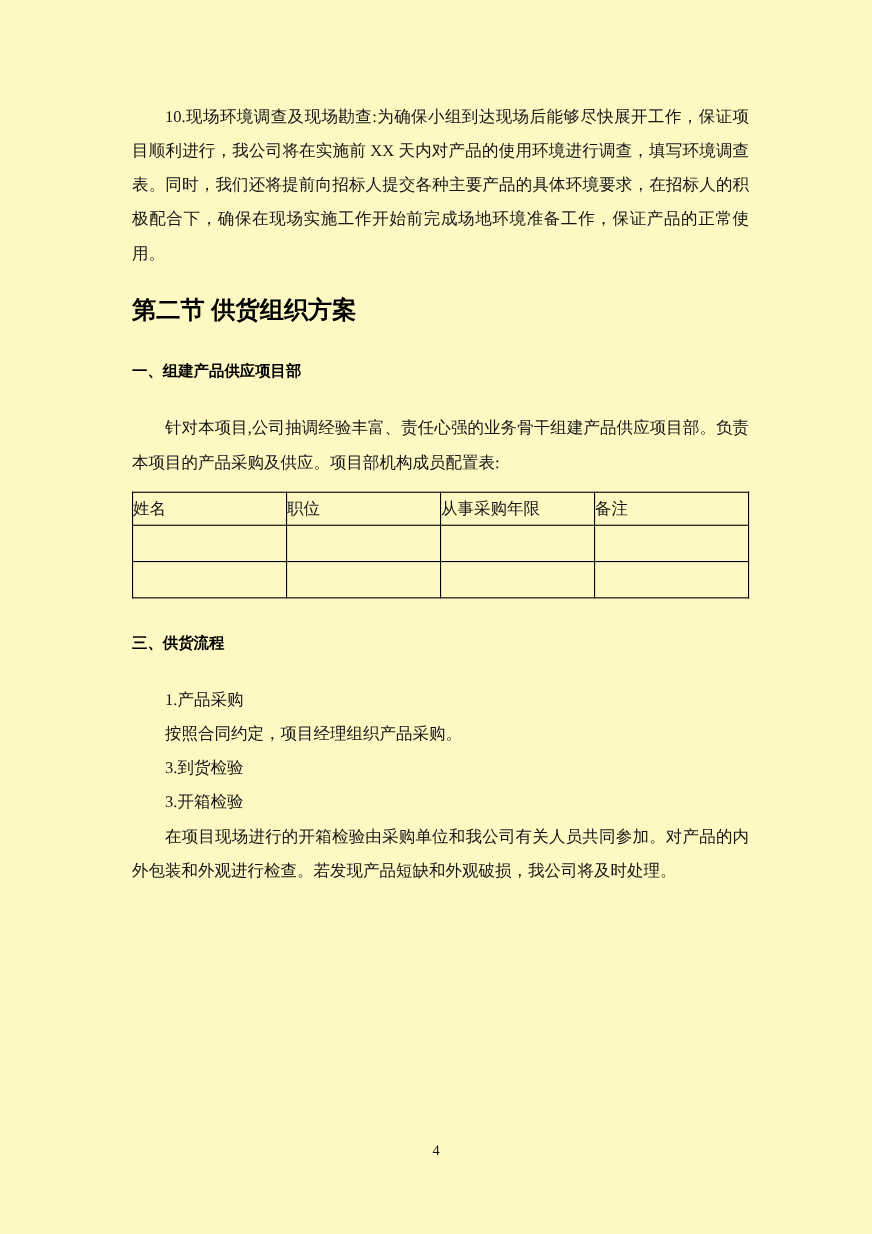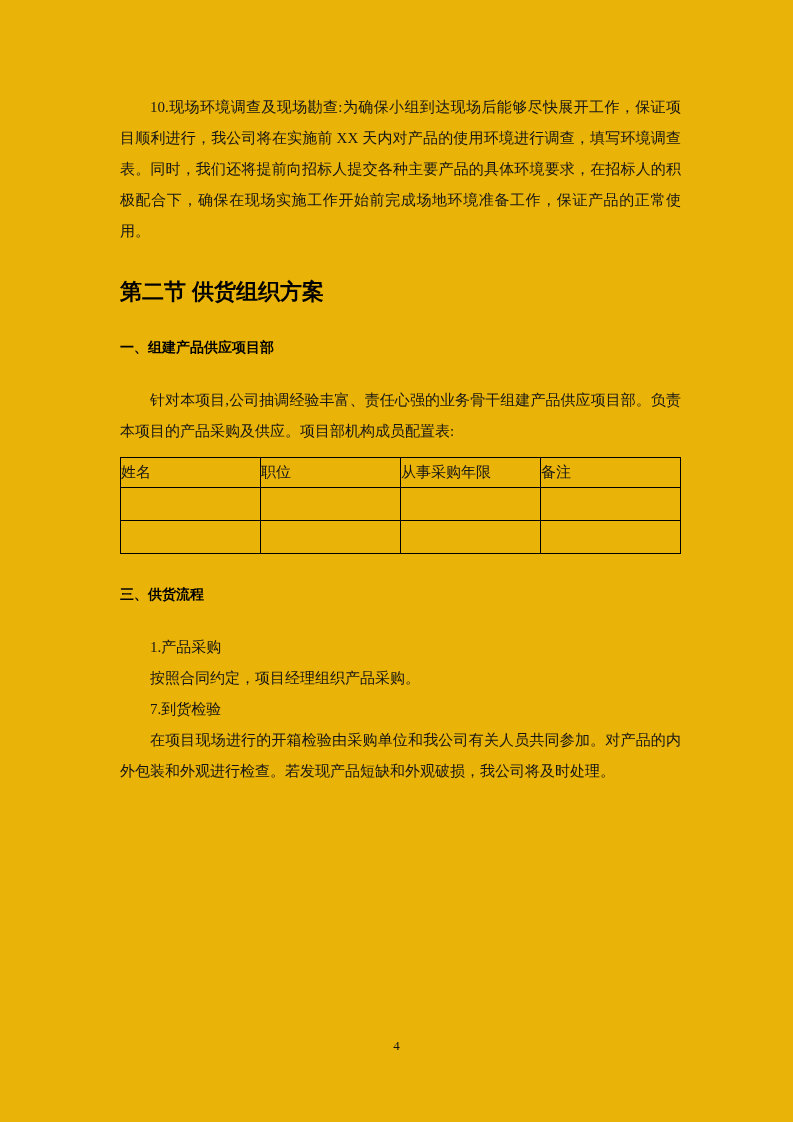--- a/index.html
+++ b/index.html
@@ -5,40 +5,40 @@
   * { margin: 0; padding: 0; box-sizing: border-box; }
 
   html, body {
     background: #ffffff;
   }
 
   .page {
     position: relative;
     width: 793px;
     height: 1122px;
-    background: #eab308;
+    background: #fef9c3;
     font-family: "Liberation Serif", "DejaVu Serif", serif;
     color: #000000;
     padding: 92px 112px 0 120px;
     overflow: hidden;
   }
 
   .para {
     font-size: 15px;
     line-height: 31px;
     text-align: justify;
     text-indent: 2em;
     color: #151515;
   }
 
   .section-title {
     font-family: "Liberation Sans", "DejaVu Sans", sans-serif;
     font-size: 22px;
     font-weight: bold;
-    margin-top: 30px;
+    margin-top: 20px;
     color: #000000;
   }
 
   .sub-heading {
     font-family: "Liberation Sans", "DejaVu Sans", sans-serif;
     font-size: 14px;
     font-weight: bold;
     margin-top: 32px;
     color: #000000;
   }
@@ -113,19 +113,20 @@
     </tbody>
   </table>
 
 
 
   <h2 class="sub-heading">三、供货流程</h2>
 
   <div class="steps after-heading">
     <p class="para">1.产品采购</p>
     <p class="para">按照合同约定，项目经理组织产品采购。</p>
-    <p class="para">7.到货检验</p>
+    <p class="para">3.到货检验</p>
+    <p class="para">3.开箱检验</p>
     <p class="para">在项目现场进行的开箱检验由采购单位和我公司有关人员共同参加。对产品的内外包装和外观进行检查。若发现产品短缺和外观破损，我公司将及时处理。</p>
   </div>
 
   <div class="page-number">4</div>
 
 </div>
 
 </body></html>

